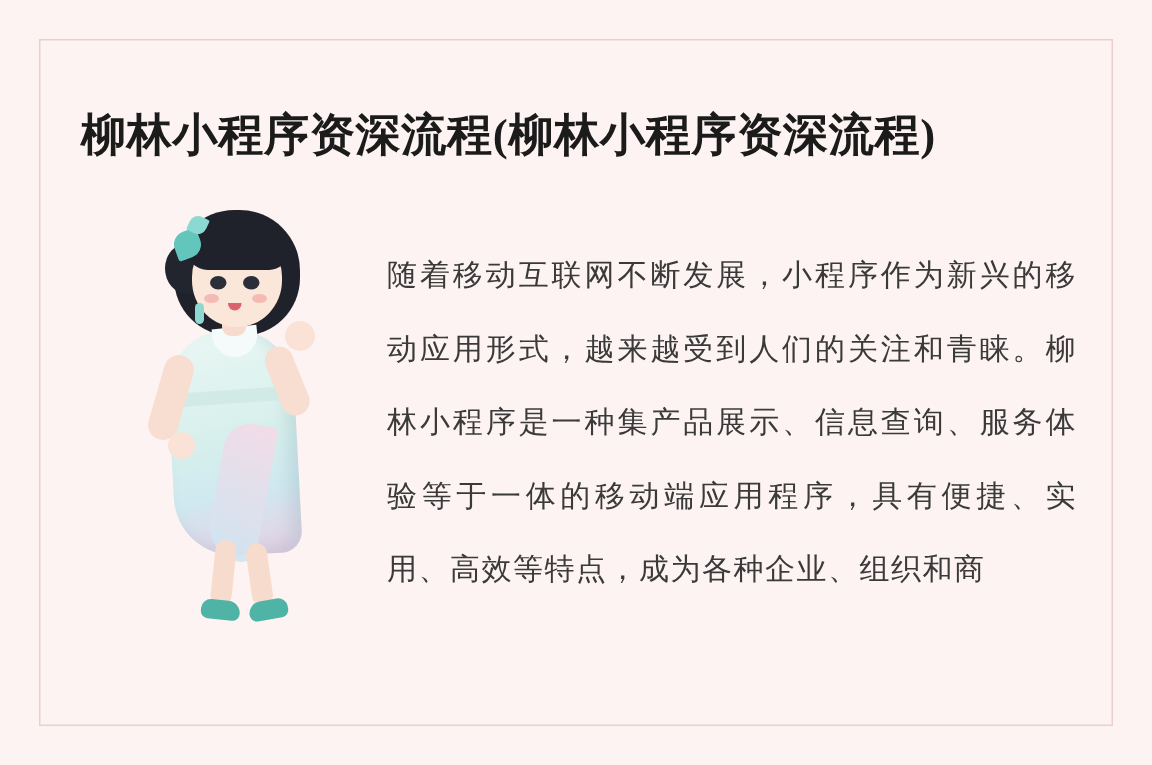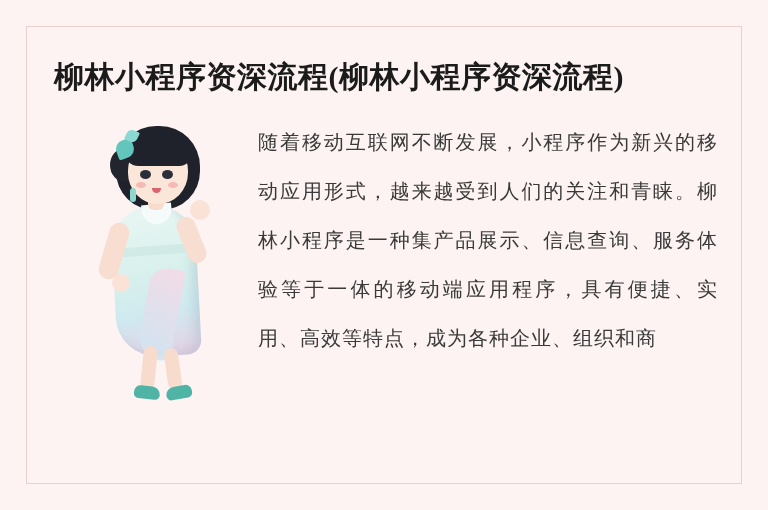--- a/index.html
+++ b/index.html
@@ -12,21 +12,21 @@
     background: #fdf3f2;
     font-family: "Liberation Sans", sans-serif;
     overflow: hidden;
   }
   .page {
     position: relative;
     width: 768px;
     height: 510px;
     box-sizing: border-box;
     background: #fdf3f2;
-    padding: 22px 24px;
+    padding: 36px 24px;
   }
   .inner-frame {
     position: absolute;
     left: 26px;
     top: 26px;
     right: 26px;
     bottom: 26px;
     border: 1px solid #eccfcd;
     box-sizing: border-box;
     pointer-events: none;
@@ -42,21 +42,21 @@
     line-height: 46px;
     font-weight: bold;
     color: #1b1b1b;
     letter-spacing: 0.5px;
     margin: 10px 0 0 0;
     padding: 0 4px;
     word-break: break-all;
   }
   .body-wrap {
     display: flex;
-    align-items: flex-start;
+    align-items: center;
     margin-top: 18px;
   }
   .figure {
     position: relative;
     width: 150px;
     height: 300px;
     flex: 0 0 150px;
     margin-left: 36px;
   }
   .article-body {

